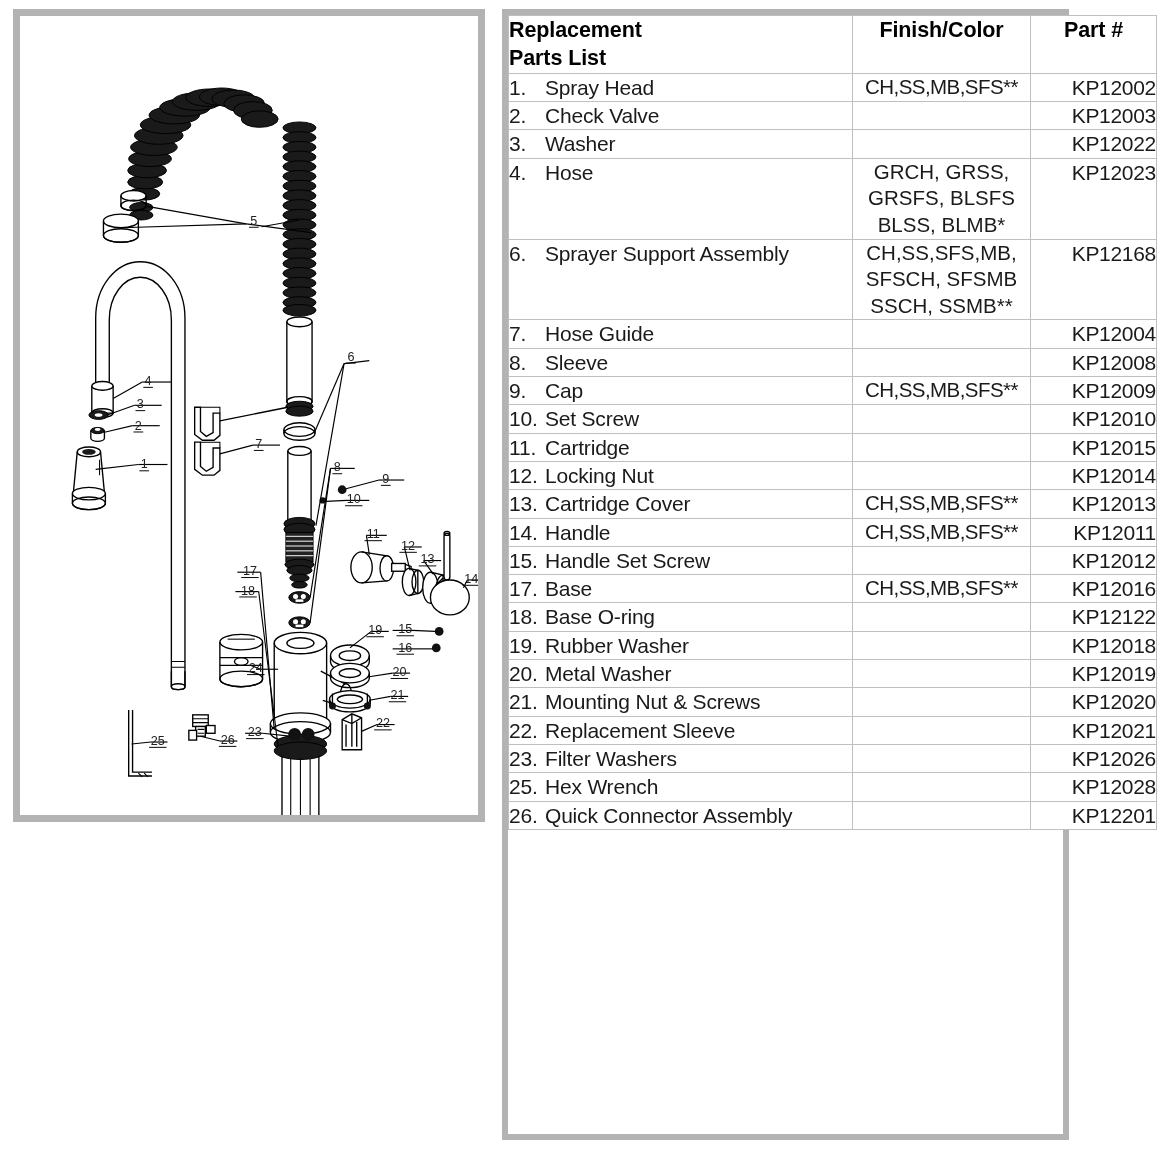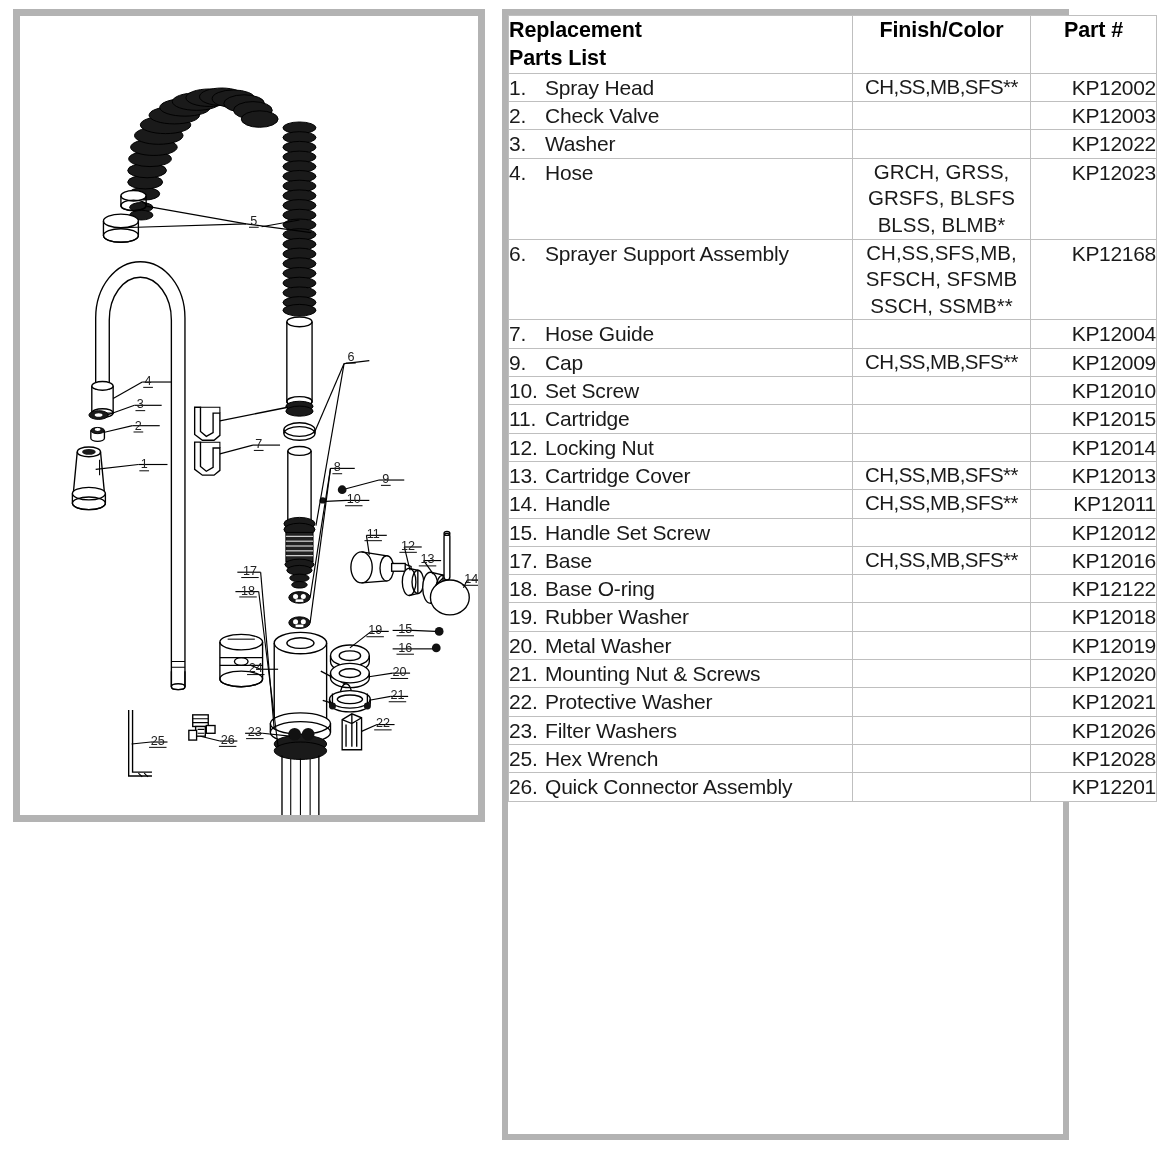--- a/index.html
+++ b/index.html
@@ -597,20 +597,25 @@
 SFSCH, SFSMB
 SSCH, SSMB**</td>
             <td class="cell-part">KP12168</td>
           </tr>
           <tr>
             <td class="cell-name"><span class="num">7.</span><span class="nm">Hose Guide</span></td>
             <td class="cell-fin"></td>
             <td class="cell-part">KP12004</td>
           </tr>
           <tr>
+            <td class="cell-name"><span class="num">8.</span><span class="nm">Sleeve</span></td>
+            <td class="cell-fin"></td>
+            <td class="cell-part">KP12008</td>
+          </tr>
+          <tr>
             <td class="cell-name"><span class="num">9.</span><span class="nm">Cap</span></td>
             <td class="cell-fin">CH,SS,MB,SFS**</td>
             <td class="cell-part">KP12009</td>
           </tr>
           <tr>
             <td class="cell-name"><span class="num">10.</span><span class="nm">Set Screw</span></td>
             <td class="cell-fin"></td>
             <td class="cell-part">KP12010</td>
           </tr>
           <tr>
@@ -657,21 +662,21 @@
             <td class="cell-name"><span class="num">20.</span><span class="nm">Metal Washer</span></td>
             <td class="cell-fin"></td>
             <td class="cell-part">KP12019</td>
           </tr>
           <tr>
             <td class="cell-name"><span class="num">21.</span><span class="nm">Mounting Nut &amp; Screws</span></td>
             <td class="cell-fin"></td>
             <td class="cell-part">KP12020</td>
           </tr>
           <tr>
-            <td class="cell-name"><span class="num">22.</span><span class="nm">Protective Washer</span></td>
+            <td class="cell-name"><span class="num">22.</span><span class="nm">Replacement Sleeve</span></td>
             <td class="cell-fin"></td>
             <td class="cell-part">KP12021</td>
           </tr>
           <tr>
             <td class="cell-name"><span class="num">23.</span><span class="nm">Filter Washers</span></td>
             <td class="cell-fin"></td>
             <td class="cell-part">KP12026</td>
           </tr>
           <tr>
             <td class="cell-name"><span class="num">25.</span><span class="nm">Hex Wrench</span></td>

